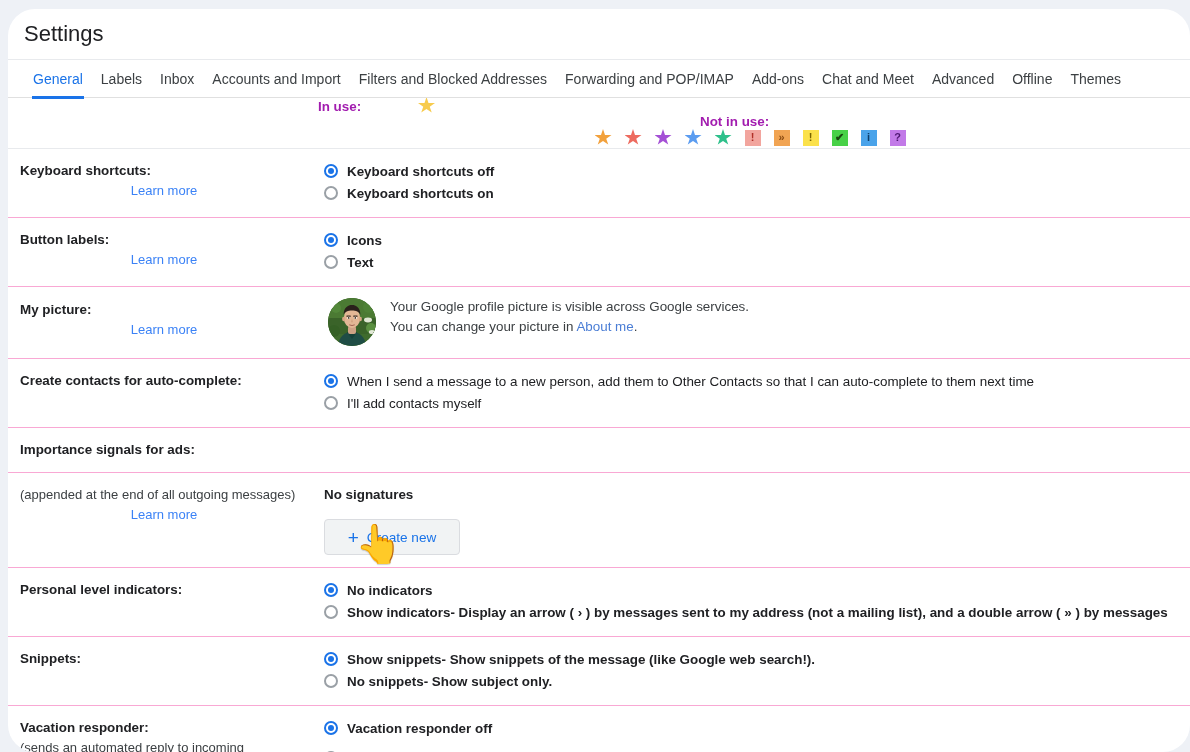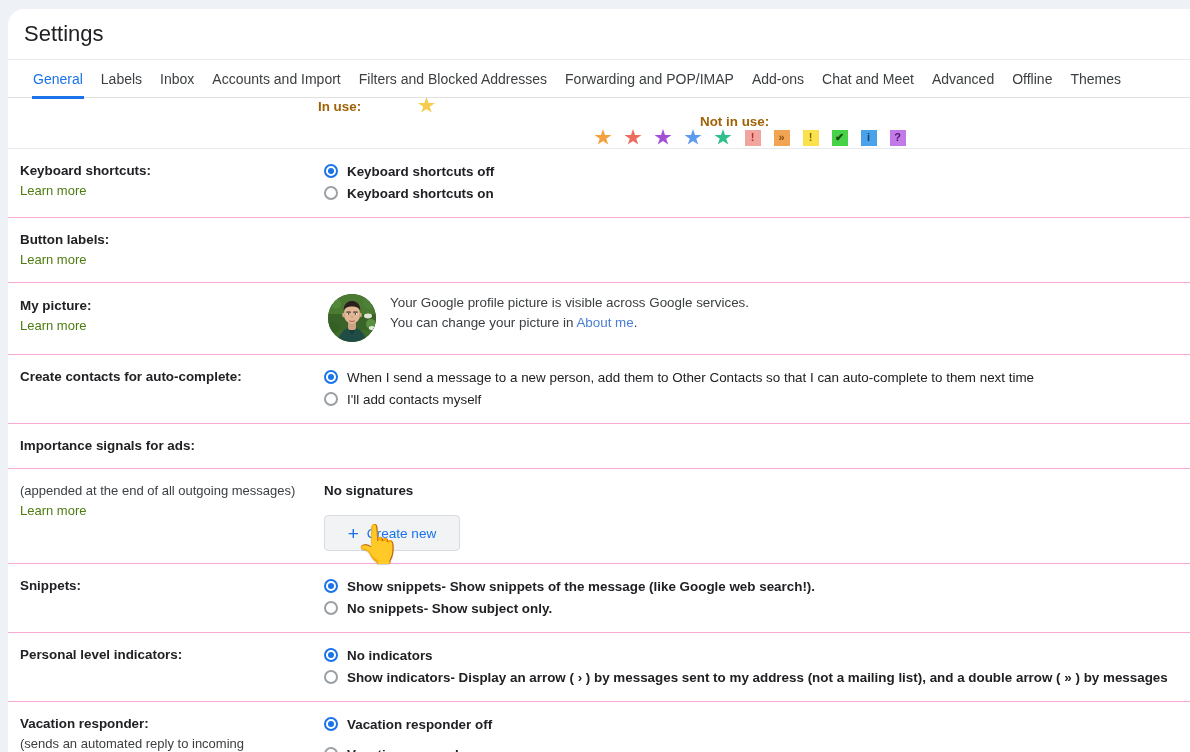--- a/index.html
+++ b/index.html
@@ -20,20 +20,21 @@
   }
 
   
   #card {
     position: absolute;
     left: 8px; top: 9px;
     width: 1182px; height: 743px;
     background: #ffffff;
     border-top-left-radius: 16px;
     overflow: hidden;
+    border-radius: 27px;
   }
 
   
   #settings-header {
     height: 50px;
     padding: 0 0 0 16px;
     display: flex;
     align-items: center;
   }
   #settings-title {
@@ -104,23 +105,24 @@
   }
   .lab.normal { font-weight: bold; color:#202124; }
   .sublab {
     font-size: 13px;
     color: #3c4043;
     line-height: 20px;
     font-weight: normal;
   }
   .learn-more {
     font-size: 13px;
-    color: #4d7c0f;
+    color: #3b82f6;
     line-height: 20px;
     cursor: pointer;
+    text-align: center;
   }
   a.inline-link { color:#4a7dd5; text-decoration:none; cursor:pointer; }
 
   
   .opt {
     display: flex;
     align-items: flex-start;
     line-height: 21px;
     margin: 0 0 1px 0;
     white-space: nowrap;
@@ -158,21 +160,21 @@
   }
   .star-row {
     display: flex;
     align-items: center;
     height: 24px;
   }
   .star-row .srow-label {
     width: 100px;
     font-size: 13.4px;
     font-weight: bold;
-    color: #a16207;
+    color: #a21caf;
     padding-left: 0px;
   }
   .icons { display:flex; align-items:center; gap: 13px; }
   .star {
     width: 17px; height: 17px;
     display:inline-block;
     clip-path: polygon(50% 0%, 61.8% 35%, 100% 35%, 69% 57%, 80.9% 91%, 50% 70%, 19.1% 91%, 31% 57%, 0% 35%, 38.2% 35%);
   }
   .sqicon {
     width: 16px; height: 16px;
@@ -307,20 +309,30 @@
             <span class="opt-text">Keyboard shortcuts on</span>
           </div>
         </div>
       </div>
 
       <div class="row">
         <div class="label-col">
           <div class="lab">Button labels:</div>
           <div class="learn-more">Learn more</div>
         </div>
+        <div class="value-col">
+          <div class="opt">
+            <span class="radio on"></span>
+            <span class="opt-text">Icons</span>
+          </div>
+          <div class="opt">
+            <span class="radio"></span>
+            <span class="opt-text">Text</span>
+          </div>
+        </div>
       </div>
 
       <div class="row">
         <div class="label-col" style="padding-top:13px;">
           <div class="lab">My picture:</div>
           <div class="learn-more">Learn more</div>
         </div>
         <div class="value-col" style="padding-top:10px;">
           <div class="pic-wrap">
             <div class="avatar">
@@ -404,55 +416,55 @@
         </div>
         <div class="value-col">
           <div class="no-sig">No signatures</div>
           <div class="create-btn">
             <span class="plus">+</span>
             <span class="btxt">Create new</span>
           </div>
         </div>
       </div>
 
+      <div class="row clip-right">
+        <div class="label-col">
+          <div class="lab">Personal level indicators:</div>
+        </div>
+        <div class="value-col clip-right">
+          <div class="opt">
+            <span class="radio on"></span>
+            <span class="opt-text">No indicators</span>
+          </div>
+          <div class="opt">
+            <span class="radio"></span>
+            <span class="opt-text">Show indicators</span>
+              <span class="opt-text reg"> - Display an arrow ( › ) by messages sent to my address (not a mailing list), and a double arrow ( » ) by messages</span>
+          </div>
+        </div>
+      </div>
+
       <div class="row">
         <div class="label-col">
           <div class="lab">Snippets:</div>
         </div>
         <div class="value-col">
           <div class="opt">
             <span class="radio on"></span>
             <span class="opt-text">Show snippets</span>
               <span class="opt-text reg"> - Show snippets of the message (like Google web search!).</span>
           </div>
           <div class="opt">
             <span class="radio"></span>
             <span class="opt-text">No snippets</span>
               <span class="opt-text reg"> - Show subject only.</span>
           </div>
         </div>
       </div>
 
-      <div class="row clip-right">
-        <div class="label-col">
-          <div class="lab">Personal level indicators:</div>
-        </div>
-        <div class="value-col clip-right">
-          <div class="opt">
-            <span class="radio on"></span>
-            <span class="opt-text">No indicators</span>
-          </div>
-          <div class="opt">
-            <span class="radio"></span>
-            <span class="opt-text">Show indicators</span>
-              <span class="opt-text reg"> - Display an arrow ( › ) by messages sent to my address (not a mailing list), and a double arrow ( » ) by messages</span>
-          </div>
-        </div>
-      </div>
-
       <div class="row" style="border-bottom:none;">
         <div class="label-col">
           <div class="lab">Vacation responder:</div>
           <div class="sublab">(sends an automated reply to incoming messages. If a contact sends you several messages, this automated reply will be sent at most once every 4 days)</div>
         </div>
         <div class="value-col">
           <div class="opt" style="margin-bottom:9px;">
             <span class="radio on"></span>
             <span class="opt-text">Vacation responder off</span>
           </div>

